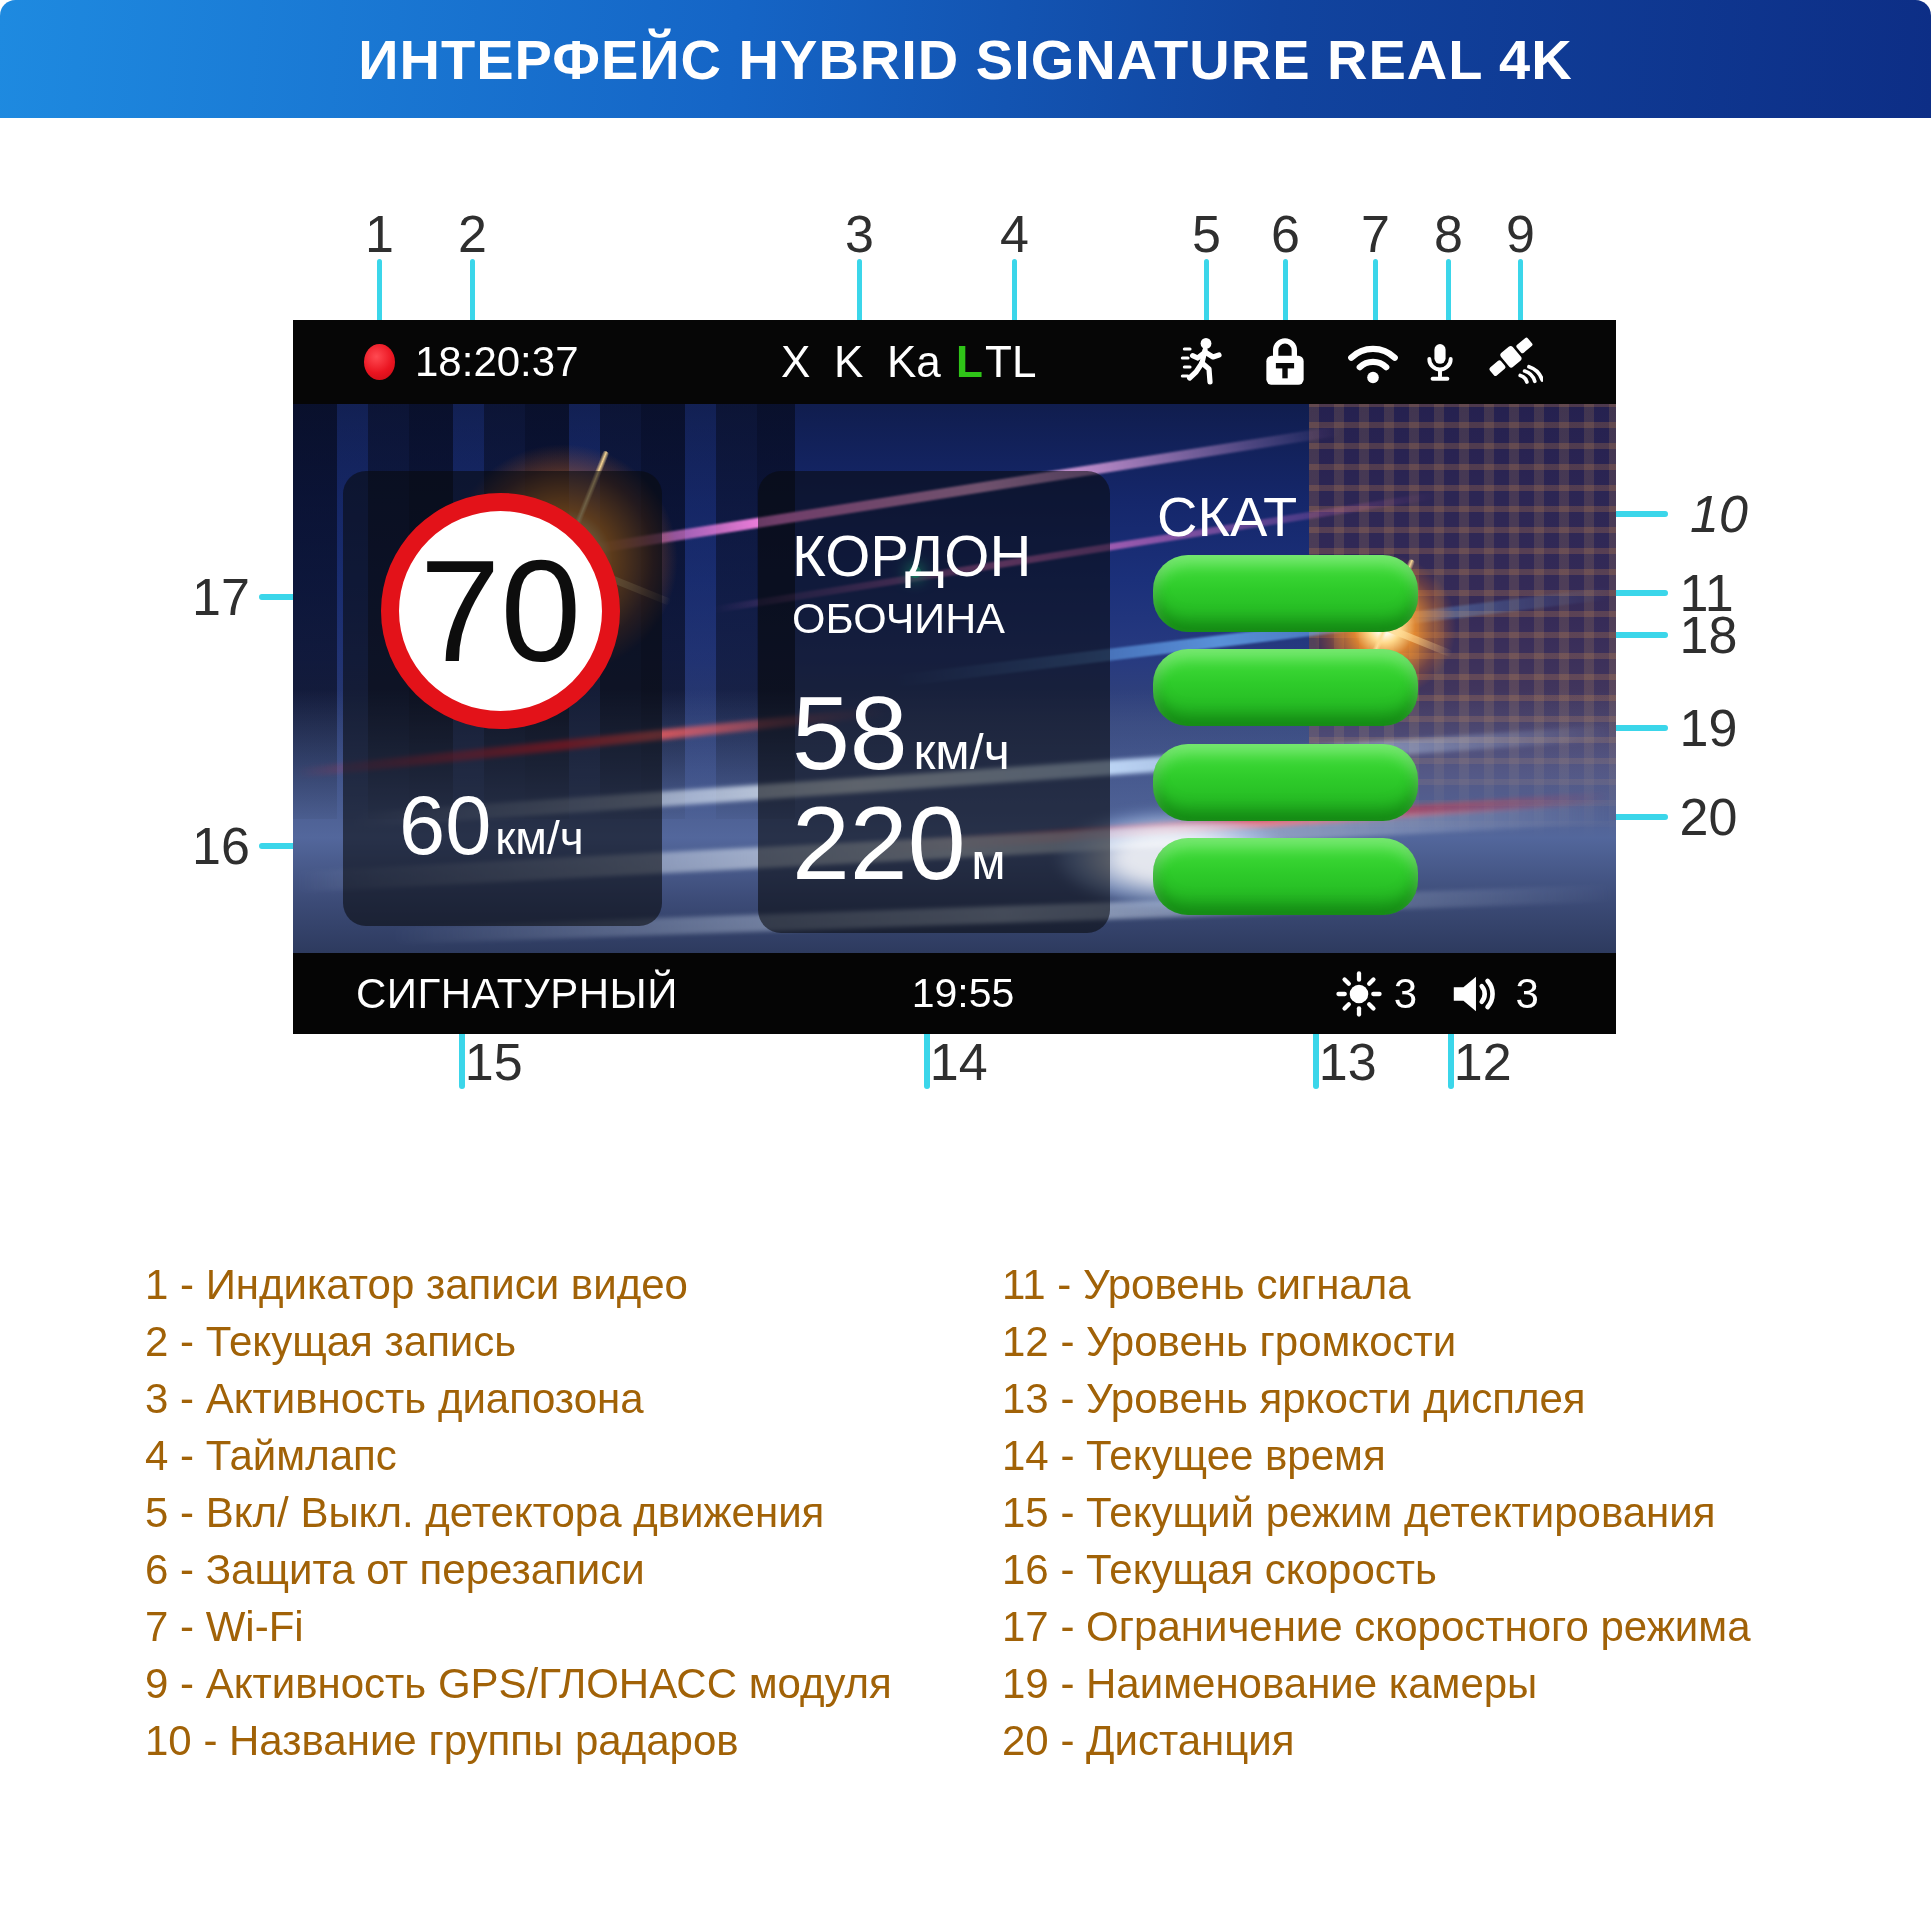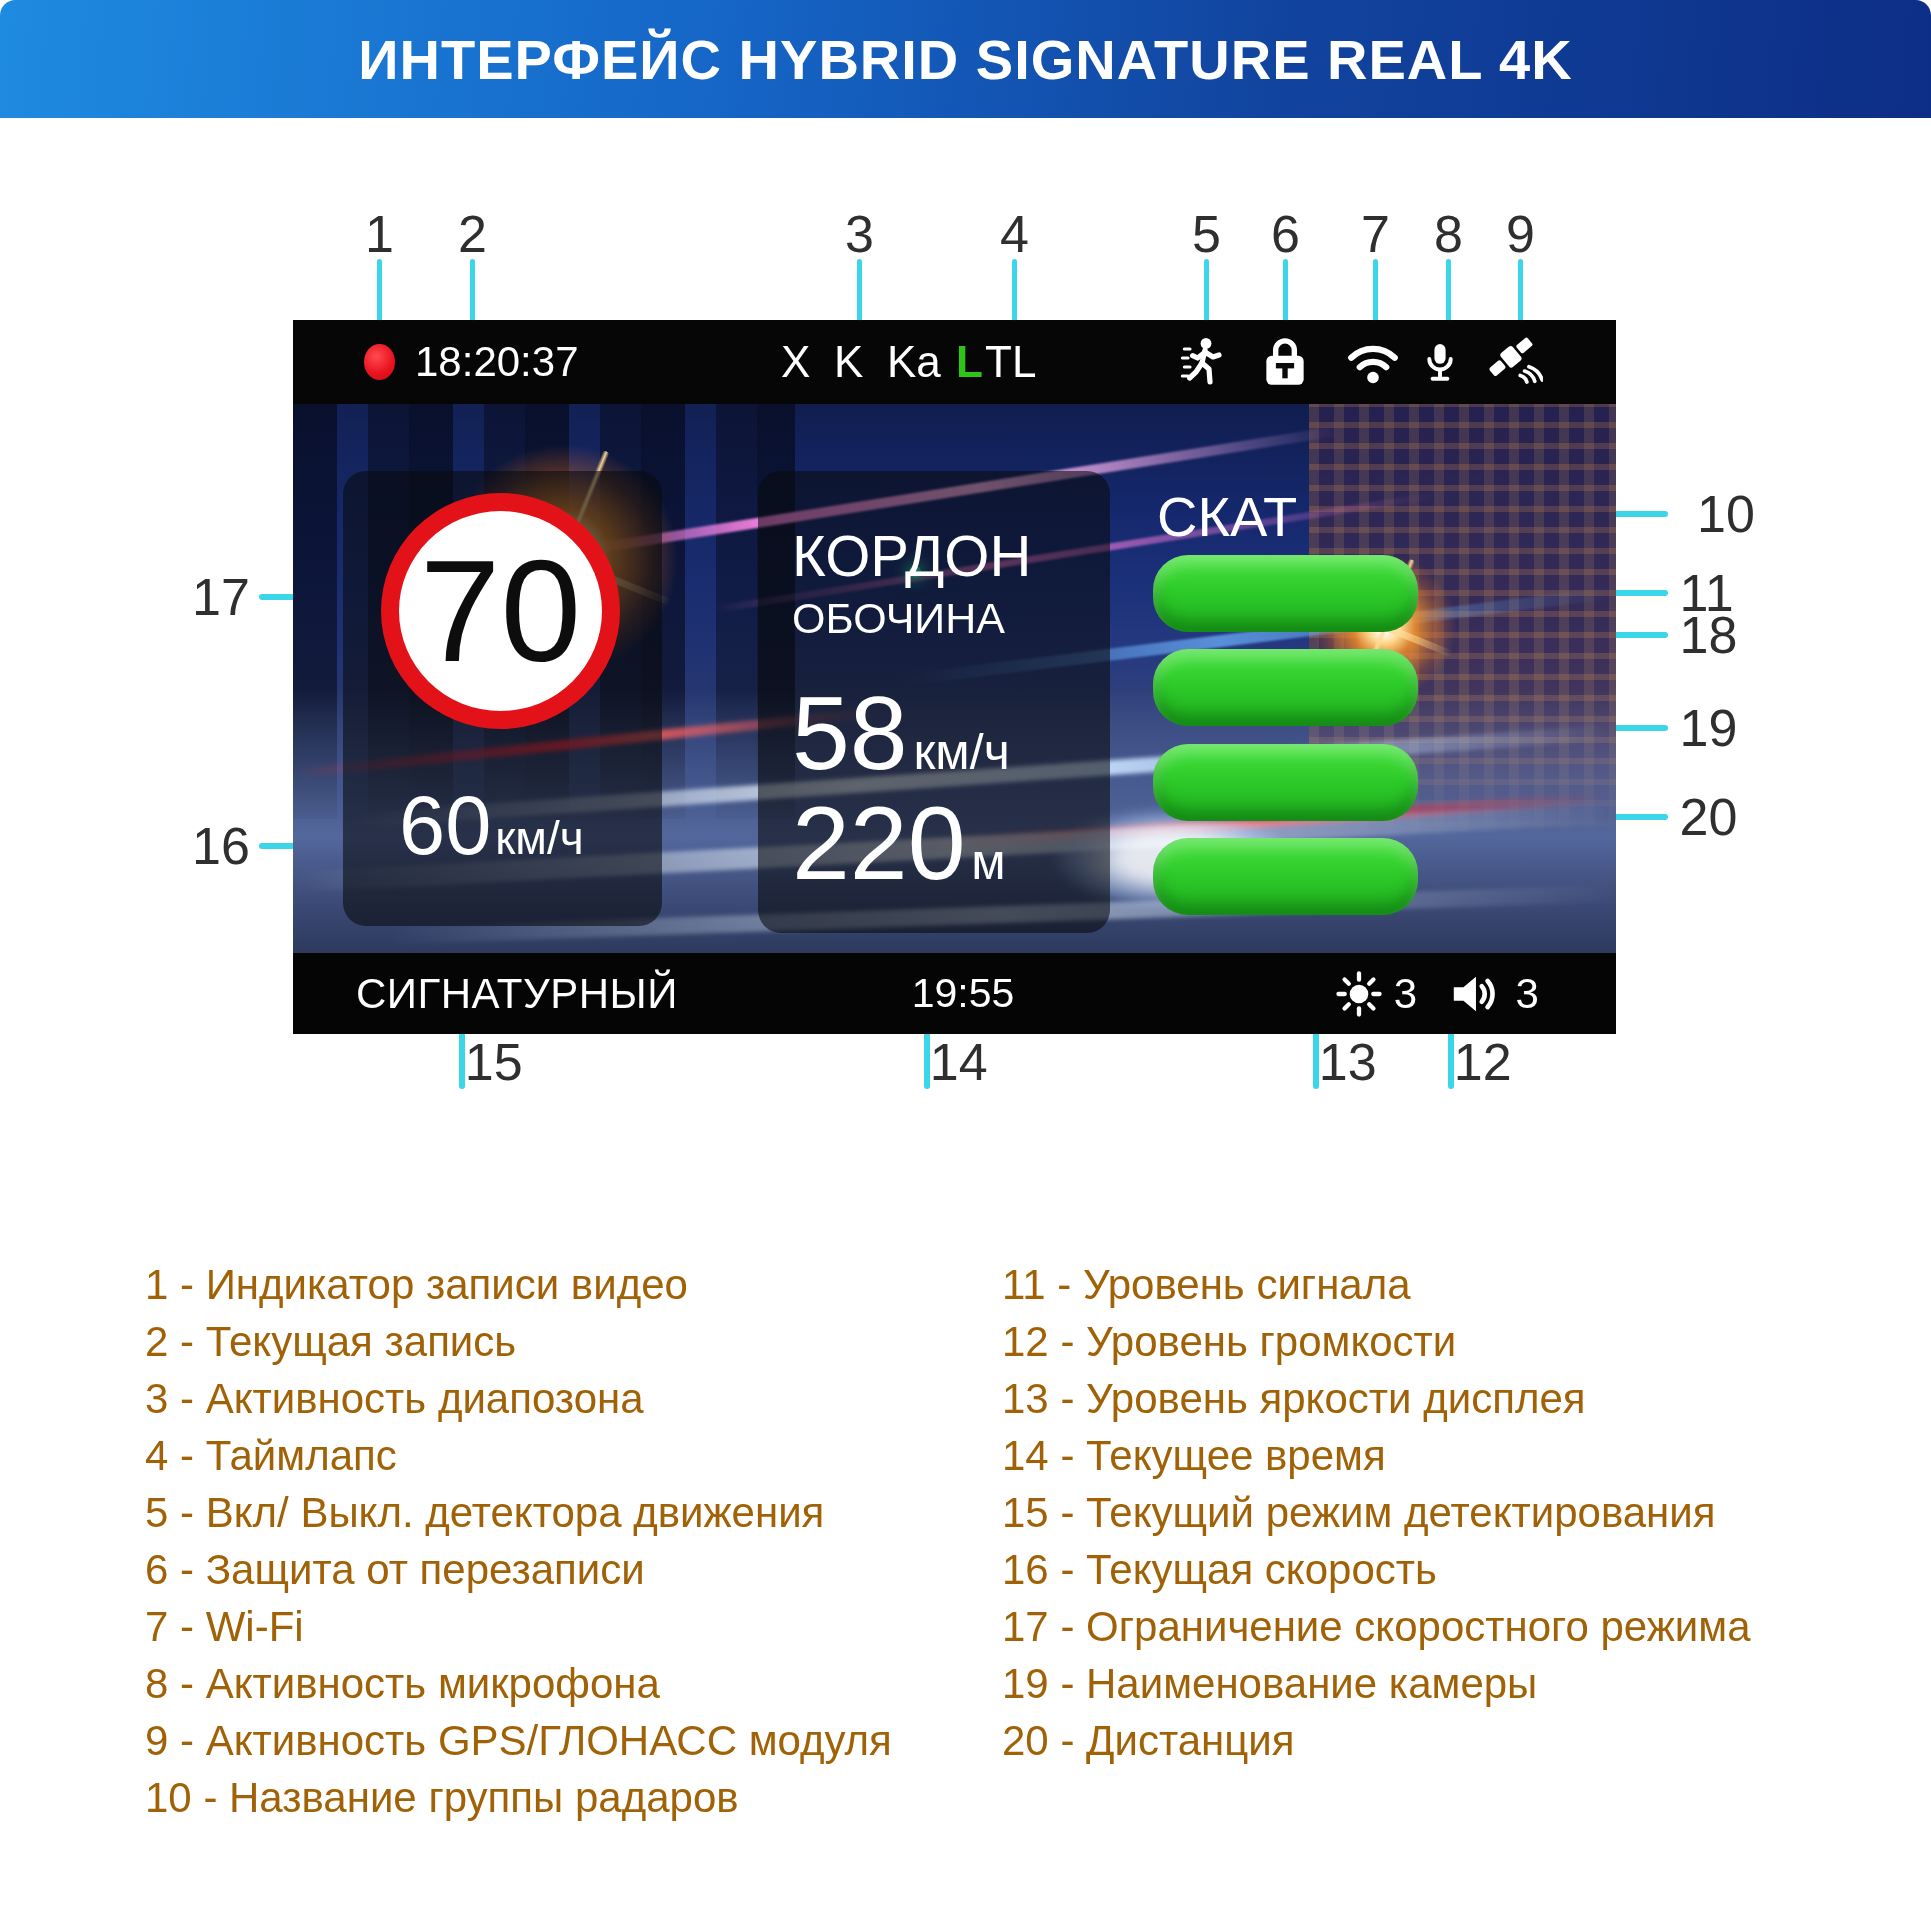--- a/index.html
+++ b/index.html
@@ -166,21 +166,21 @@
     <div class="co-num">17</div>
     <div class="co-line-h" style="width:110px;margin-left:7.7px;"></div>
     </div>
   <div class="co-h" style="left:191px;top:819px;">
     <div class="co-num">16</div>
     <div class="co-line-h" style="width:110px;margin-left:7.7px;"></div>
     </div>
 
   <div class="co-h" style="left:1330px;top:487px;">
     <div class="co-line-h" style="width:338px;"></div>
-    <div class="co-num" style="margin-left:29px;text-align:left;">10</div>
+    <div class="co-num" style="margin-left:22px;text-align:left;font-style:italic;">10</div>
     </div>
   <div class="co-h" style="left:1425px;top:566px;">
     <div class="co-line-h" style="width:243px;"></div>
     <div class="co-num" style="margin-left:11.6px;text-align:left;">11</div>
     </div>
   <div class="co-h" style="left:1025px;top:608px;">
     <div class="co-line-h" style="width:643px;"></div>
     <div class="co-num" style="margin-left:11.6px;text-align:left;">18</div>
     </div>
   <div class="co-h" style="left:1025px;top:701px;">
@@ -353,21 +353,20 @@
   </div>
 
   <div class="legend-col legend-left">
     <div>1 - Индикатор записи видео</div>
     <div>2 - Текущая запись</div>
     <div>3 - Активность диапозона</div>
     <div>4 - Таймлапс</div>
     <div>5 - Вкл/ Выкл. детектора движения</div>
     <div>6 - Защита от перезаписи</div>
     <div>7 - Wi-Fi</div>
-    <div>8 - Активность микрофона</div>
     <div>9 - Активность GPS/ГЛОНАСС модуля</div>
     <div>10 - Название группы радаров</div>
   </div>
   <div class="legend-col legend-right">
     <div>11 - Уровень сигнала</div>
     <div>12 - Уровень громкости</div>
     <div>13 - Уровень яркости дисплея</div>
     <div>14 - Текущее время</div>
     <div>15 - Текущий режим детектирования</div>
     <div>16 - Текущая скорость</div>

